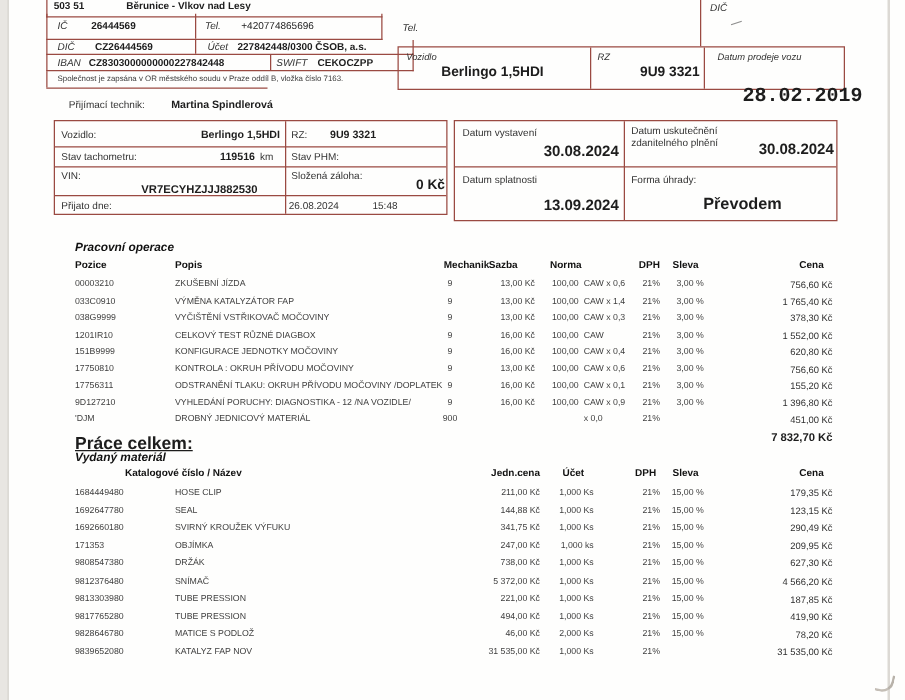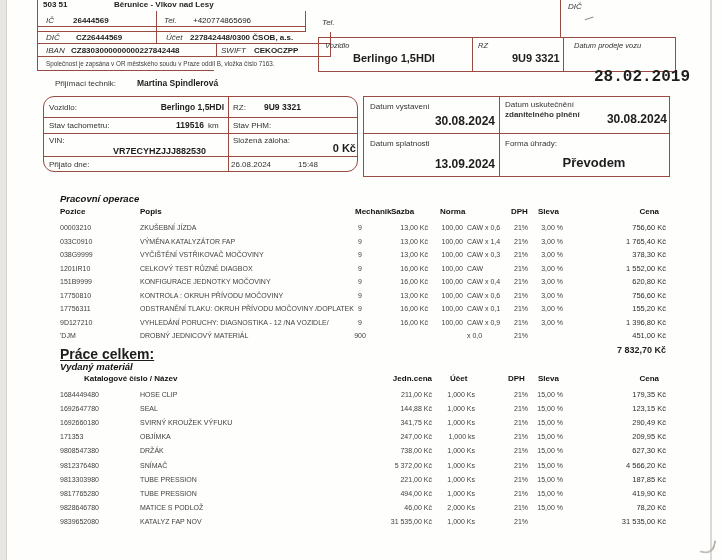--- a/index.html
+++ b/index.html
@@ -40,23 +40,23 @@
   .mc-cena   { left:510px; width:96px; text-align:right; font-size:7.5px; color:#2e2e2e; }
   .mark { position:absolute; background:transparent; }
 </style>
 </head>
 <body>
 
 <div class="page">
   <div class="strip"></div>
   <div class="redge"></div>
 
-  <div class="abs box" style="left:37px;top:0;width:269px;height:27px;border-bottom-width:1px;border-left-width:1px;">
+  <div class="abs box" style="left:37px;top:0;width:269px;height:14px;border-bottom-width:1px;border-left-width:1px;">
     <span class="abs b" style="left:5px;top:0;font-size:8px;">503 51</span>
-    <span class="abs b" style="left:52px;top:0;font-size:8px;padding-left:24px;">Běrunice - Vlkov nad Lesy</span>
+    <span class="abs b" style="left:39px;top:0;font-size:8px;padding-left:24px;">Běrunice - Vlkov nad Lesy</span>
   </div>
   <div class="abs box" style="left:37px;top:11px;width:269px;height:21px;border-bottom-width:1px;border-left-width:1px;border-right-width:1px;">
     <div class="vline" style="left:118px;"></div>
     <span class="abs it lbl8" style="left:8px;top:5px;">IČ</span>
     <span class="abs val" style="left:35px;top:5px;font-size:8px;">26444569</span>
     <span class="abs it lbl8" style="left:126px;top:5px;">Tel.</span>
     <span class="abs" style="left:155px;top:5px;font-size:8px;color:#222;">+420774865696</span>
   </div>
   <div class="abs box" style="left:37px;top:32px;width:294px;height:12px;border-bottom-width:1px;border-left-width:1px;border-right-width:1px;">
     <div class="vline" style="left:118px;"></div>
@@ -89,21 +89,21 @@
     <span class="abs val" style="left:34px;top:14px;font-size:11px;">Berlingo 1,5HDI</span>
     <span class="abs it lbl75" style="left:159px;top:3px;">RZ</span>
     <span class="abs val" style="left:193px;top:14px;font-size:11px;">9U9 3321</span>
     <span class="abs it lbl75" style="left:255px;top:3px;">Datum prodeje vozu</span>
     <span class="abs val" style="left:275px;top:30px;font-size:16px;font-family:Liberation Mono, monospace;">28.02.2019</span>
   </div>
 
   <span class="abs lbl8" style="left:55px;top:79px;">Přijímací technik:</span>
   <span class="abs val" style="left:137px;top:78px;font-size:8.5px;">Martina Spindlerová</span>
 
-  <div class="abs box" style="left:43px;top:96px;width:315px;height:76px;border-width:1px;border-radius:11px;">
+  <div class="abs box" style="left:43px;top:96px;width:315px;height:76px;border-width:1px;">
     <div class="vline" style="left:184px;"></div>
     <div class="hline" style="top:20px;"></div>
     <div class="hline" style="top:36px;"></div>
     <div class="hline" style="top:59px;"></div>
     <span class="abs lbl8" style="left:5px;top:6px;">Vozidlo:</span>
     <span class="abs val" style="left:95px;top:5px;width:85px;text-align:right;font-size:8.5px;">Berlingo 1,5HDI</span>
     <span class="abs lbl8" style="left:189px;top:6px;">RZ:</span>
     <span class="abs val" style="left:220px;top:5px;font-size:8.5px;">9U9 3321</span>
     <span class="abs lbl8" style="left:5px;top:24px;">Stav tachometru:</span>
     <span class="abs val" style="left:110px;top:23px;width:50px;text-align:right;font-size:8.5px;">119516</span>
@@ -117,21 +117,21 @@
     <span class="abs lbl8" style="left:187px;top:63px;">26.08.2024</span>
     <span class="abs lbl8" style="left:254px;top:63px;">15:48</span>
   </div>
 
   <div class="abs box" style="left:363px;top:96px;width:307px;height:81px;border-width:1px;">
     <div class="vline" style="left:135px;"></div>
     <div class="hline" style="top:36px;"></div>
     <span class="abs lbl8" style="left:6px;top:5px;">Datum vystavení</span>
     <span class="abs val" style="left:40px;top:17px;width:91px;text-align:right;font-size:12px;">30.08.2024</span>
     <span class="abs lbl8" style="left:141px;top:3px;">Datum uskutečnění</span>
-    <span class="abs lbl8" style="left:141px;top:13px;font-weight:bold;">zdanitelného plnění</span>
+    <span class="abs lbl8" style="left:141px;top:13px;">zdanitelného plnění</span>
     <span class="abs val" style="left:212px;top:15px;width:91px;text-align:right;font-size:12px;">30.08.2024</span>
     <span class="abs lbl8" style="left:6px;top:42px;">Datum splatnosti</span>
     <span class="abs val" style="left:40px;top:60px;width:91px;text-align:right;font-size:12px;">13.09.2024</span>
     <span class="abs lbl8" style="left:141px;top:42px;">Forma úhrady:</span>
     <span class="abs val" style="left:160px;top:58px;width:140px;text-align:center;font-size:13px;">Převodem</span>
   </div>
 
   <span class="abs sect-title" style="left:60px;top:193px;">Pracovní operace</span>
   <div class="abs" style="left:0;top:207px;width:724px;height:12px;">
     <span class="abs th" style="left:60px;">Pozice</span>
@@ -242,21 +242,21 @@
         <span class="rc wc-dph">21%</span>
         <span class="rc wc-sleva"></span>
         <span class="rc wc-cena">451,00 Kč</span>
       </div>
     </div>
   <span class="abs b" style="left:60px;top:346px;font-size:14px;text-decoration:underline;">Práce celkem:</span>
   <span class="abs b" style="left:560px;top:345px;width:106px;text-align:right;font-size:9px;">7 832,70 Kč</span>
 
   <span class="abs sect-title" style="left:60px;top:361px;">Vydaný materiál</span>
   <div class="abs" style="left:0;top:374px;width:724px;height:12px;">
-    <span class="abs th" style="left:44px;padding-left:40px;">Katalogové číslo / Název</span>
+    <span class="abs th" style="left:60px;padding-left:40px;">Katalogové číslo / Název</span>
     <span class="abs th" style="left:350px;width:82px;text-align:right;">Jedn.cena</span>
     <span class="abs th" style="left:450px;">Účet</span>
     <span class="abs th" style="left:508px;">DPH</span>
     <span class="abs th" style="left:538px;">Sleva</span>
     <span class="abs th" style="left:575px;width:84px;text-align:right;">Cena</span>
   </div>
   <div class="abs" style="left:60px;top:388px;width:606px;height:145px;">
       <div class="mat-row" style="top: 0px;">
         <span class="rc mc-cislo">1684449480</span>
         <span class="rc mc-nazev">HOSE CLIP</span>

